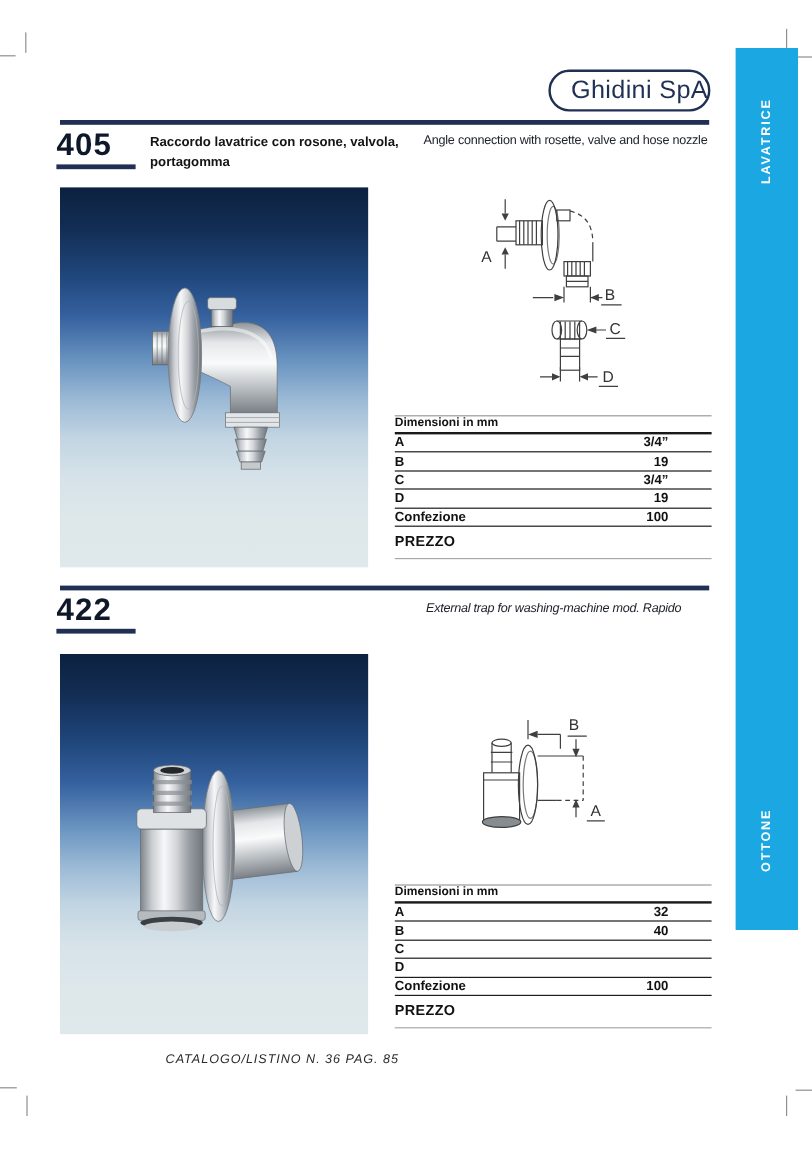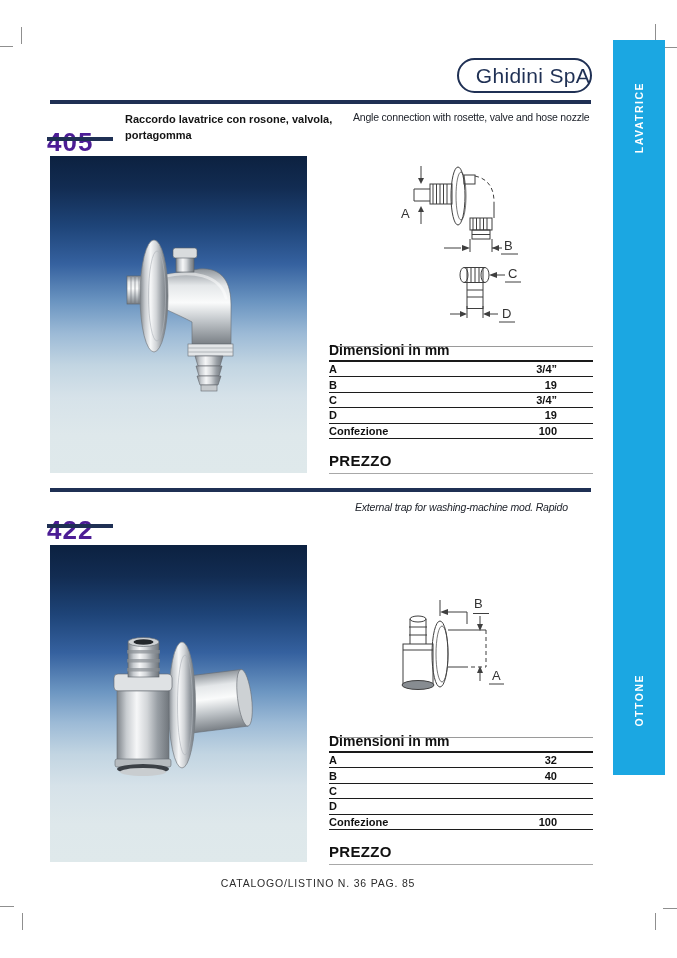--- a/index.html
+++ b/index.html
@@ -11,48 +11,48 @@
   .mark{position:absolute;background:#8f8f8f;}
   
   .logo{
     position:absolute;left:457px;top:58px;width:135px;height:35px;
     border:2.5px solid #1F3054;border-radius:18px;box-sizing:border-box;
     display:flex;align-items:center;justify-content:flex-end;
     font-size:21px;color:#1F3054;letter-spacing:0.3px;
   }
   .rule{position:absolute;background:#1F3054;height:3.5px;}
   .code{
-    position:absolute;left:47px;font-size:26px;font-weight:700;color:#4c1d95;letter-spacing:1px;margin-top:22px;
+    position:absolute;left:47px;font-size:26px;font-weight:700;color:#0f172a;letter-spacing:1px;
   }
   .code-line{position:absolute;left:47px;width:66px;height:4px;background:#1F3054;}
   .title-it{position:absolute;left:125px;width:235px;font-size:11px;font-weight:700;line-height:15.5px;color:#141414;}
   .title-en{position:absolute;font-size:10.5px;letter-spacing:-0.2px;color:#20242c;}
   .photo{position:absolute;left:50px;width:257px;height:317px;}
   .drawing{position:absolute;}
   
   .dim-table{position:absolute;left:329px;width:264px;font-size:11px;color:#111;}
   .dt-header{
     height:16px;border-top:1px solid #9a9a9a;border-bottom:2px solid #1a1a1a;
-    font-weight:700;font-size:14px;display:flex;align-items:flex-end;padding-bottom:2px;box-sizing:border-box;
+    font-weight:700;font-size:10px;display:flex;align-items:flex-end;padding-bottom:2px;box-sizing:border-box;
   }
   .dt-row{height:14.4px;border-bottom:1.2px solid #1c1c1c;display:flex;align-items:center;font-weight:700;}
   .dt-row .lbl{width:110px;}
   .dt-row .val{width:118px;text-align:right;}
-  .dt-price{margin-top:13px;font-weight:700;font-size:15px;letter-spacing:0.3px;height:14px;}
+  .dt-price{margin-top:5px;font-weight:700;font-size:12px;letter-spacing:0.3px;height:14px;}
   .dt-bottom{margin-top:7px;border-top:1px solid #a8a8a8;height:0;}
   
   .sidebar{position:absolute;left:613px;top:40px;width:52px;height:735px;background:#1BA7E2;}
   .sb-label{position:absolute;left:0;width:52px;display:flex;align-items:center;justify-content:center;}
   .sb-label span{
     writing-mode:vertical-rl;transform:rotate(180deg);
     color:#ffffff;font-weight:700;font-size:10.5px;letter-spacing:1.5px;white-space:nowrap;
   }
   .footer{
-    position:absolute;left:138px;top:877px;width:360px;text-align:center;
-    font-size:10.5px;letter-spacing:0.8px;color:#2b2b2b;
+    position:absolute;left:138px;top:877px;width:360px;
+    font-size:10.5px;letter-spacing:0.8px;color:#2b2b2b;font-style:italic;
   }
   .tech text{font-family:"Liberation Sans", sans-serif;}
 </style>
 </head>
 <body>
 
 <div class="page">
 
   <div class="mark" style="left:21px;top:27px;width:1px;height:17px;"></div>
   <div class="mark" style="left:0;top:46px;width:13px;height:1px;"></div>

